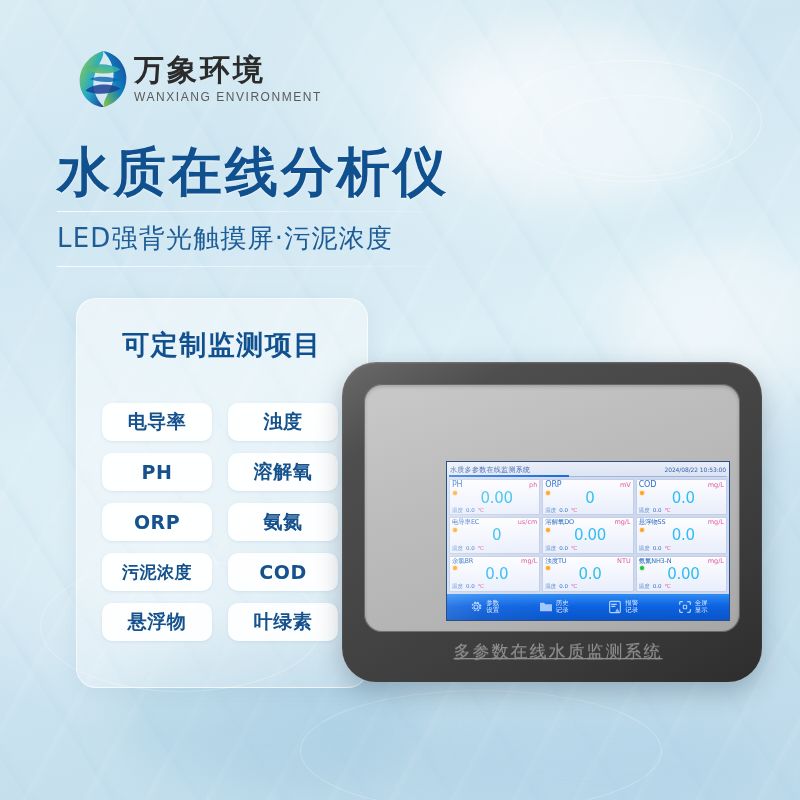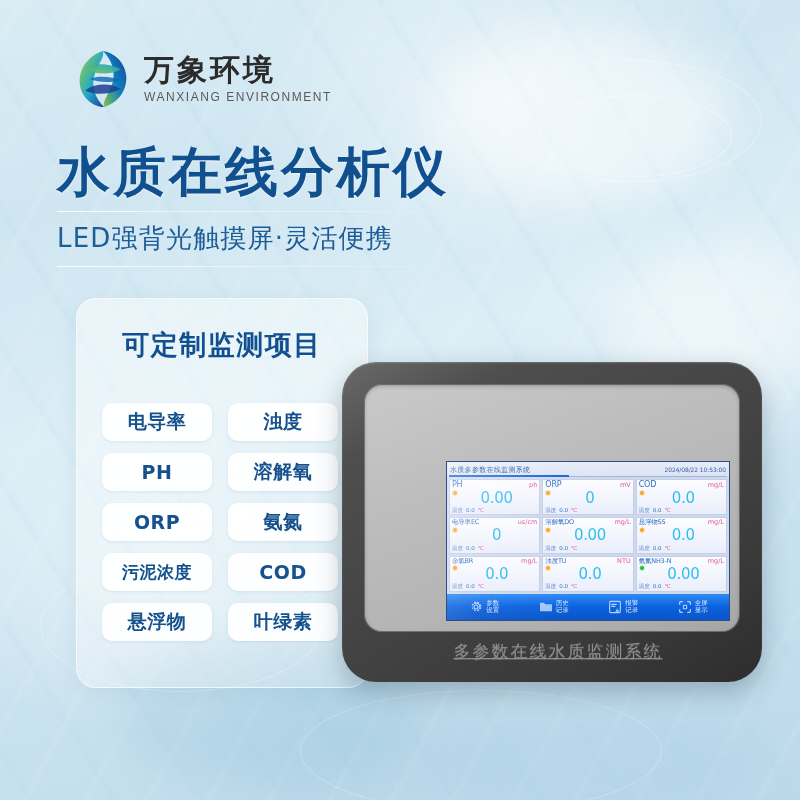--- a/index.html
+++ b/index.html
@@ -59,21 +59,20 @@
     filter: blur(22px);
   }
 
   
   #logo-block {
     position: absolute;
     left: 72px;
     top: 48px;
     display: flex;
     align-items: center;
-    gap: 10px;
   }
   #logo-mark { width: 62px; height: 62px; display: block; }
   .logo-text-wrap { display: flex; flex-direction: column; justify-content: center; }
   #logo-cn {
     font-size: 30px;
     font-weight: bold;
     color: #2b2b2b;
     letter-spacing: 3px;
     line-height: 1.05;
     font-family: "DejaVu Sans", "Liberation Sans", sans-serif;
@@ -413,21 +412,21 @@
     </svg>
     <div class="logo-text-wrap">
       <div id="logo-cn">万象环境</div>
       <div id="logo-en">WANXIANG ENVIRONMENT</div>
     </div>
   </div>
 
   <div id="headline-block">
     <div id="main-title">水质在线分析仪</div>
     <div id="sub-rule-top"></div>
-    <div id="sub-title">LED强背光触摸屏·灵活便携</div>
+    <div id="sub-title">LED强背光触摸屏·污泥浓度</div>
     <div id="sub-rule-bottom"></div>
   </div>
 
   <div id="feature-card">
     <div id="feature-title">可定制监测项目</div>
     <div id="tag-grid">
       <div class="tag-pill">电导率</div>
       <div class="tag-pill">浊度</div>
       <div class="tag-pill">PH</div>
       <div class="tag-pill">溶解氧</div>

